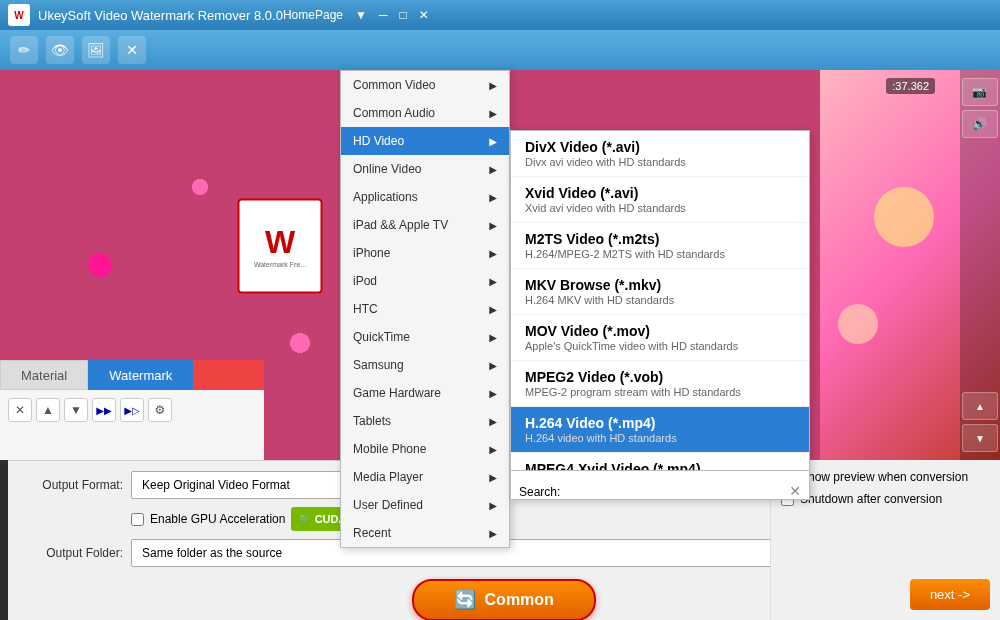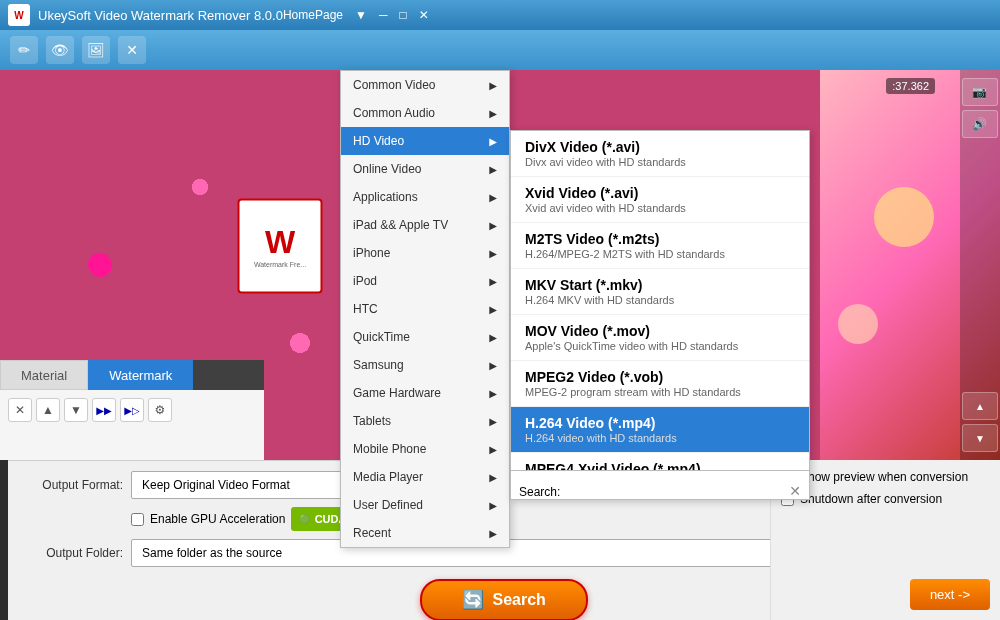--- a/index.html
+++ b/index.html
@@ -89,21 +89,21 @@
       background: #f0f0f0;
       border-top: 1px solid #ccc;
     }
 
     
     .tab-panel {
       position: absolute;
       bottom: 160px; left: 0;
       width: 264px;
       height: 100px;
-      background: #404040;
+      background: #ef4444;
     }
     .tabs {
       display: flex;
       height: 30px;
     }
     .tab {
       padding: 0 20px;
       height: 30px;
       line-height: 30px;
       cursor: pointer;
@@ -469,21 +469,21 @@
       </div>
       <div class="sub-menu-item">
         <div class="format-name">Xvid Video (*.avi)</div>
         <div class="format-desc">Xvid avi video with HD standards</div>
       </div>
       <div class="sub-menu-item">
         <div class="format-name">M2TS Video (*.m2ts)</div>
         <div class="format-desc">H.264/MPEG-2 M2TS with HD standards</div>
       </div>
       <div class="sub-menu-item">
-        <div class="format-name">MKV Start (*.mkv)</div>
+        <div class="format-name">MKV Browse (*.mkv)</div>
         <div class="format-desc">H.264 MKV with HD standards</div>
       </div>
       <div class="sub-menu-item">
         <div class="format-name">MOV Video (*.mov)</div>
         <div class="format-desc">Apple's QuickTime video with HD standards</div>
       </div>
       <div class="sub-menu-item">
         <div class="format-name">MPEG2 Video (*.vob)</div>
         <div class="format-desc">MPEG-2 program stream with HD standards</div>
       </div>
@@ -541,21 +541,21 @@
               <option>Same folder as the source</option>
             </select>
             <button class="btn-blue">Browse</button>
             <button class="btn-blue">Open Output</button>
           </div>
         </div>
 
         <div class="row" style="justify-content:center;margin-top:4px;">
           <button class="start-btn">
             <span class="start-icon">🔄</span>
-            <span>Search</span>
+            <span>Common</span>
           </button>
         </div>
       </div>
 
       <div class="bottom-right-section">
         <div class="checkbox-row">
           <input type="checkbox" checked="" style="">
           <span>Show preview when conversion</span>
         </div>
         <div class="checkbox-row">

